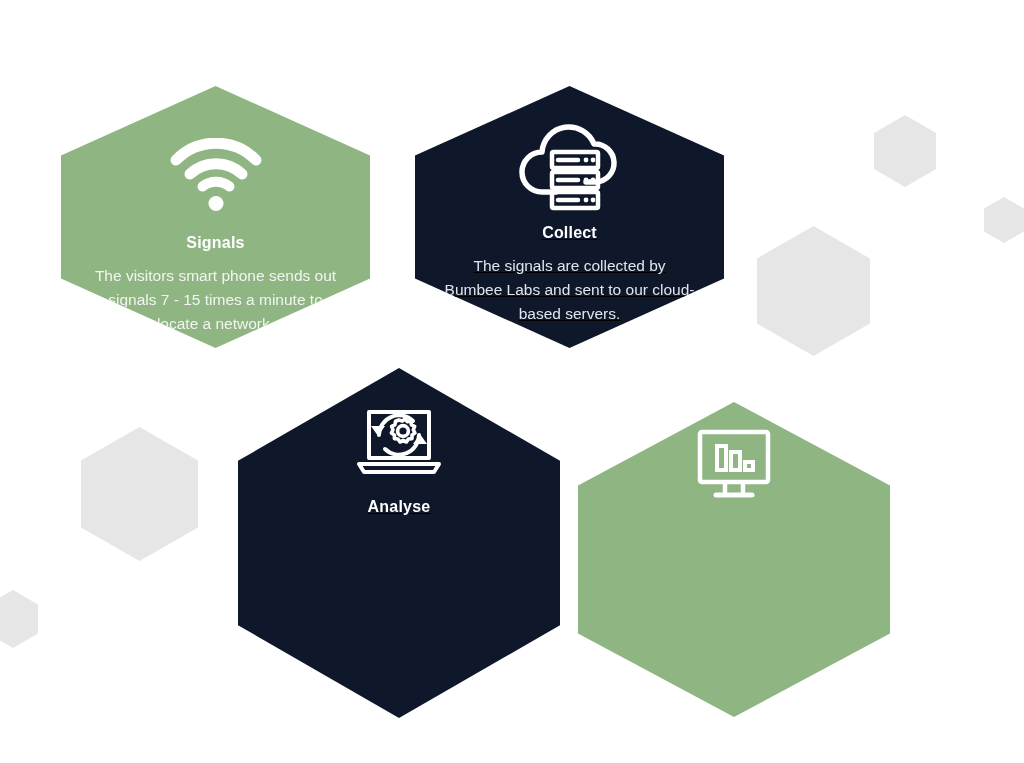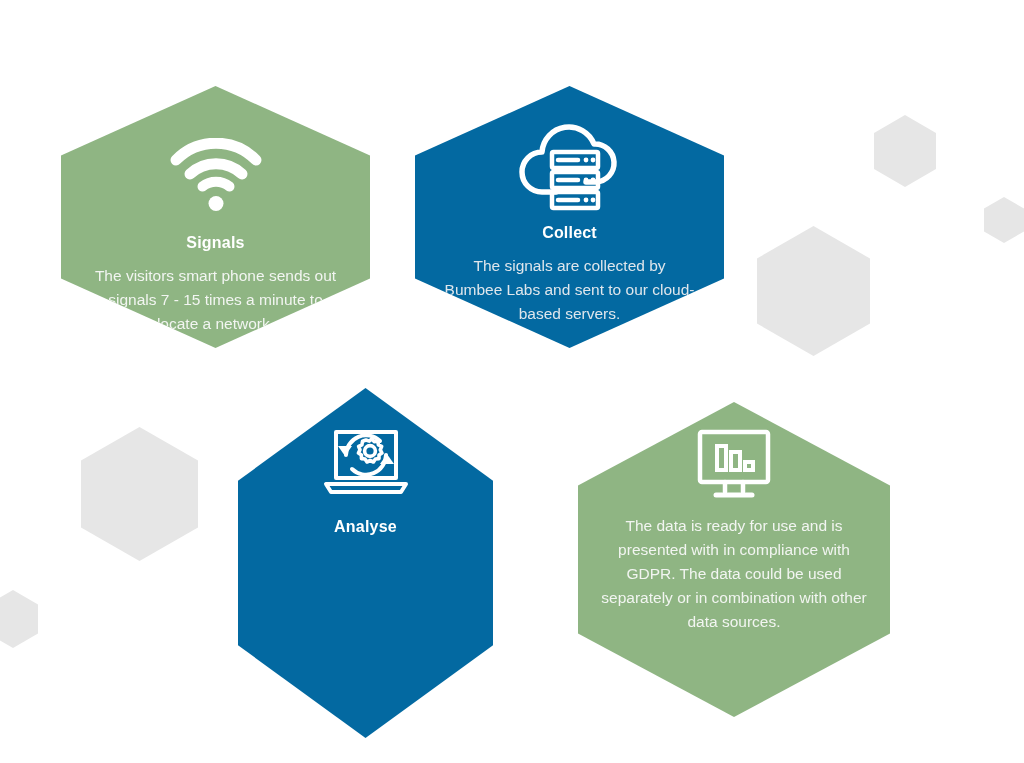--- a/index.html
+++ b/index.html
@@ -42,21 +42,21 @@
   .hex {
     position: absolute;
     -webkit-clip-path: polygon(50% 0%, 100% 26.5%, 100% 73.5%, 50% 100%, 0% 73.5%, 0% 26.5%);
     clip-path: polygon(50% 0%, 100% 26.5%, 100% 73.5%, 50% 100%, 0% 73.5%, 0% 26.5%);
     display: flex;
     flex-direction: column;
     align-items: center;
     box-sizing: border-box;
   }
   .hex.green { background: #8fb583; }
-  .hex.navy  { background: #0369a1; }
+  .hex.navy  { background: #0f172a; text-decoration: underline; }
 
   .hex-icon {
     display: block;
     color: #ffffff;
   }
   .hex-icon svg { display: block; }
 
   .hex-title {
     color: #ffffff;
     font-weight: bold;
@@ -123,21 +123,21 @@
           <circle cx="70" cy="80" r="2.4" fill="#ffffff"></circle>
             <circle cx="77" cy="80" r="2.4" fill="#ffffff"></circle>
         </svg>
       </span>
       <div class="hex-title" style="margin-top:12px;">Collect</div>
       <div class="hex-body" style="margin-top:12px; width:252px;">
         <p>The signals are collected by Bumbee Labs and sent to our cloud-based servers.</p>
       </div>
     </div>
 
-    <div class="hex navy" style="left:238px; top:388px; width:255px; height:350px; padding-top:36px;">
+    <div class="hex navy" style="left:238px; top:368px; width:322px; height:350px; padding-top:36px;">
       <span class="hex-icon">
         <svg width="100" height="74" viewBox="0 0 100 74" fill="none">
           <path d="M20 8 H80 V54 H20 Z" stroke="#ffffff" stroke-width="4" stroke-linejoin="round" fill="none"></path>
           <path d="M10 60 H90 L85 68 H15 Z" stroke="#ffffff" stroke-width="4" stroke-linejoin="round" fill="none"></path>
           <path d="M30 31 A20 20 0 0 1 64 17" stroke="#ffffff" stroke-width="4" fill="none" stroke-linecap="round"></path>
           <path d="M70 31 A20 20 0 0 1 36 45" stroke="#ffffff" stroke-width="4" fill="none" stroke-linecap="round"></path>
           <path d="M36 22 L29 32 L22 22 Z" fill="#ffffff"></path>
           <path d="M64 40 L71 30 L78 40 Z" fill="#ffffff"></path>
           <path d="M50 16 L53.2 17.1 L56 14.8 L58.2 17.6 L61.8 17.3 L62.4 20.9 L65.7 22.4 L64.3 25.8 L66 29 L63 31 L63 34.6 L59.4 35 L57.4 38 L54.2 36.5 L51 38 L49 35 L45.4 34.6 L45.4 31 L42.4 29 L44 25.8 L42.6 22.4 L45.9 20.9 L46.5 17.3 Z" stroke="#ffffff" stroke-width="3.6" stroke-linejoin="round" fill="none"></path>
           <circle cx="54" cy="27" r="5.4" stroke="#ffffff" stroke-width="3.6" fill="none"></circle>
@@ -150,19 +150,16 @@
       <span class="hex-icon">
         <svg width="84" height="76" viewBox="0 0 84 76" fill="none">
           <rect x="8" y="6" width="68" height="50" rx="2" stroke="#ffffff" stroke-width="4.5" fill="none"></rect>
           <rect x="25" y="20" width="9" height="24" stroke="#ffffff" stroke-width="4" fill="none"></rect>
           <rect x="39" y="26" width="9" height="18" stroke="#ffffff" stroke-width="4" fill="none"></rect>
           <rect x="53" y="36" width="8" height="8" stroke="#ffffff" stroke-width="4" fill="none"></rect>
           <path d="M33 56 V66 M51 56 V66" stroke="#ffffff" stroke-width="4.5" stroke-linecap="round"></path>
           <path d="M24 69 H60" stroke="#ffffff" stroke-width="5" stroke-linecap="round"></path>
         </svg>
       </span>
-      <div class="hex-body" style="margin-top:12px; width:266px;">
-        <p>The data is ready for use and is presented with in compliance with GDPR. The data could be used separately or in combination with other data sources.</p>
-      </div>
     </div>
 
   </div>
 </div>
 
 </body></html>

